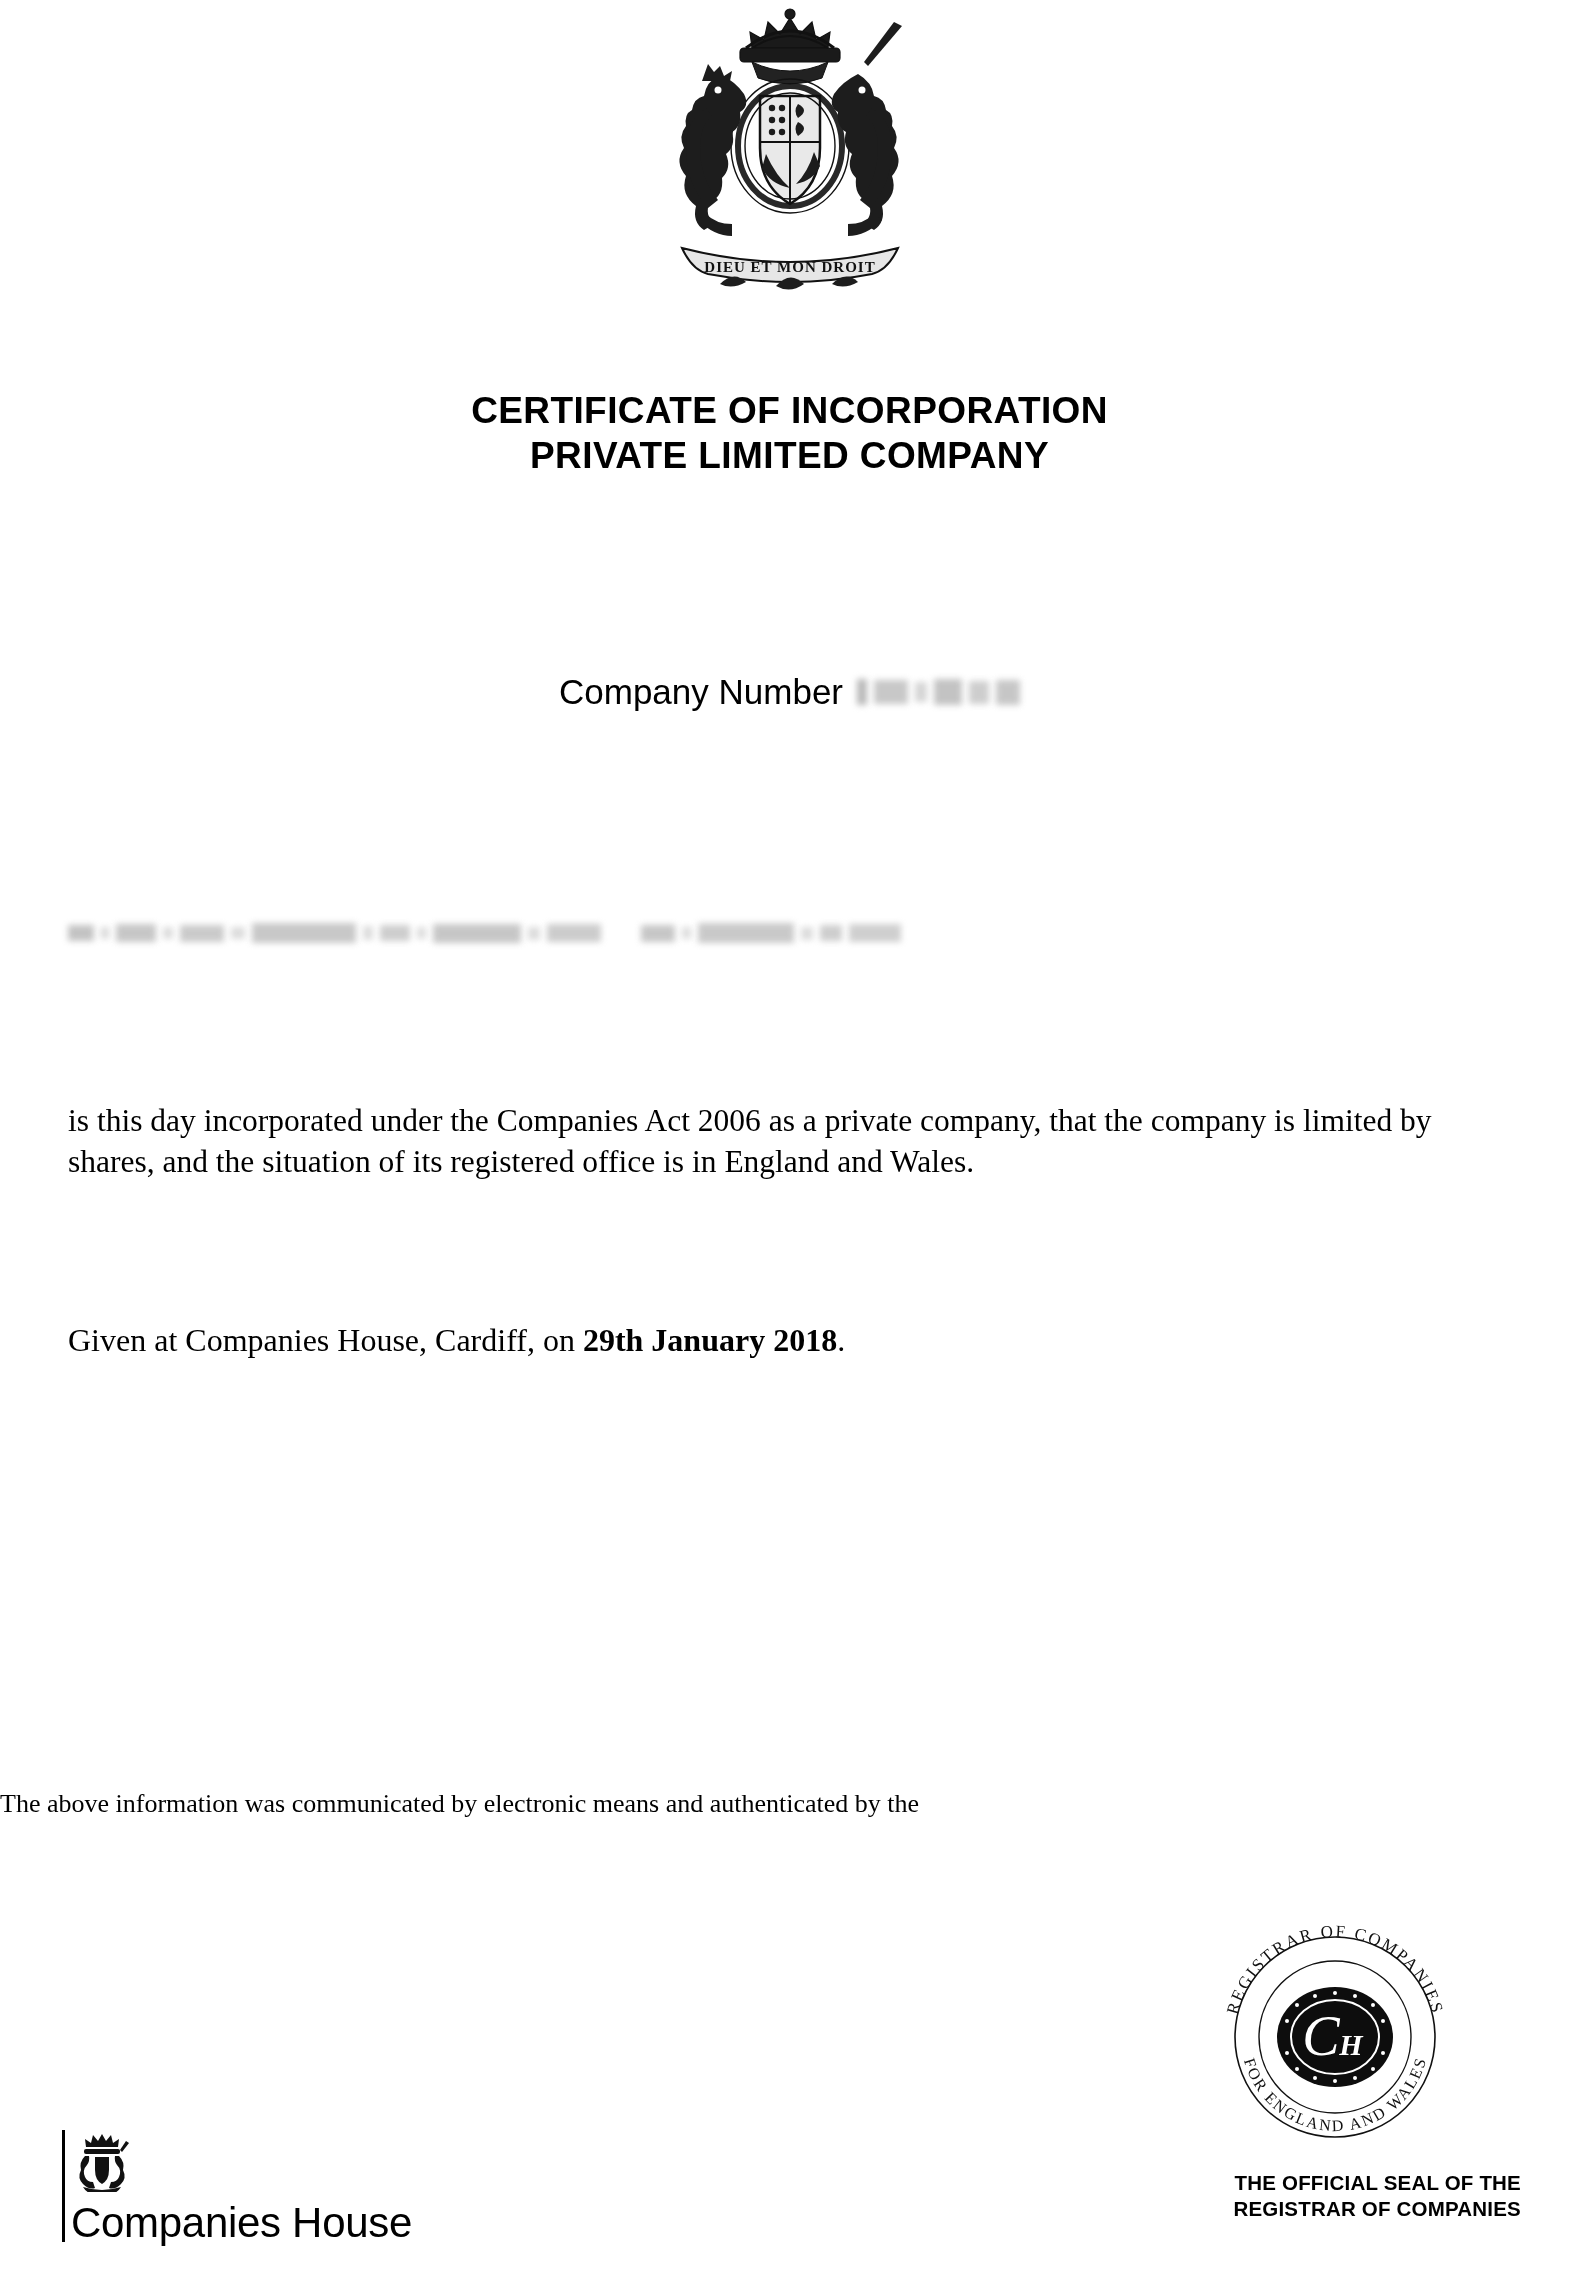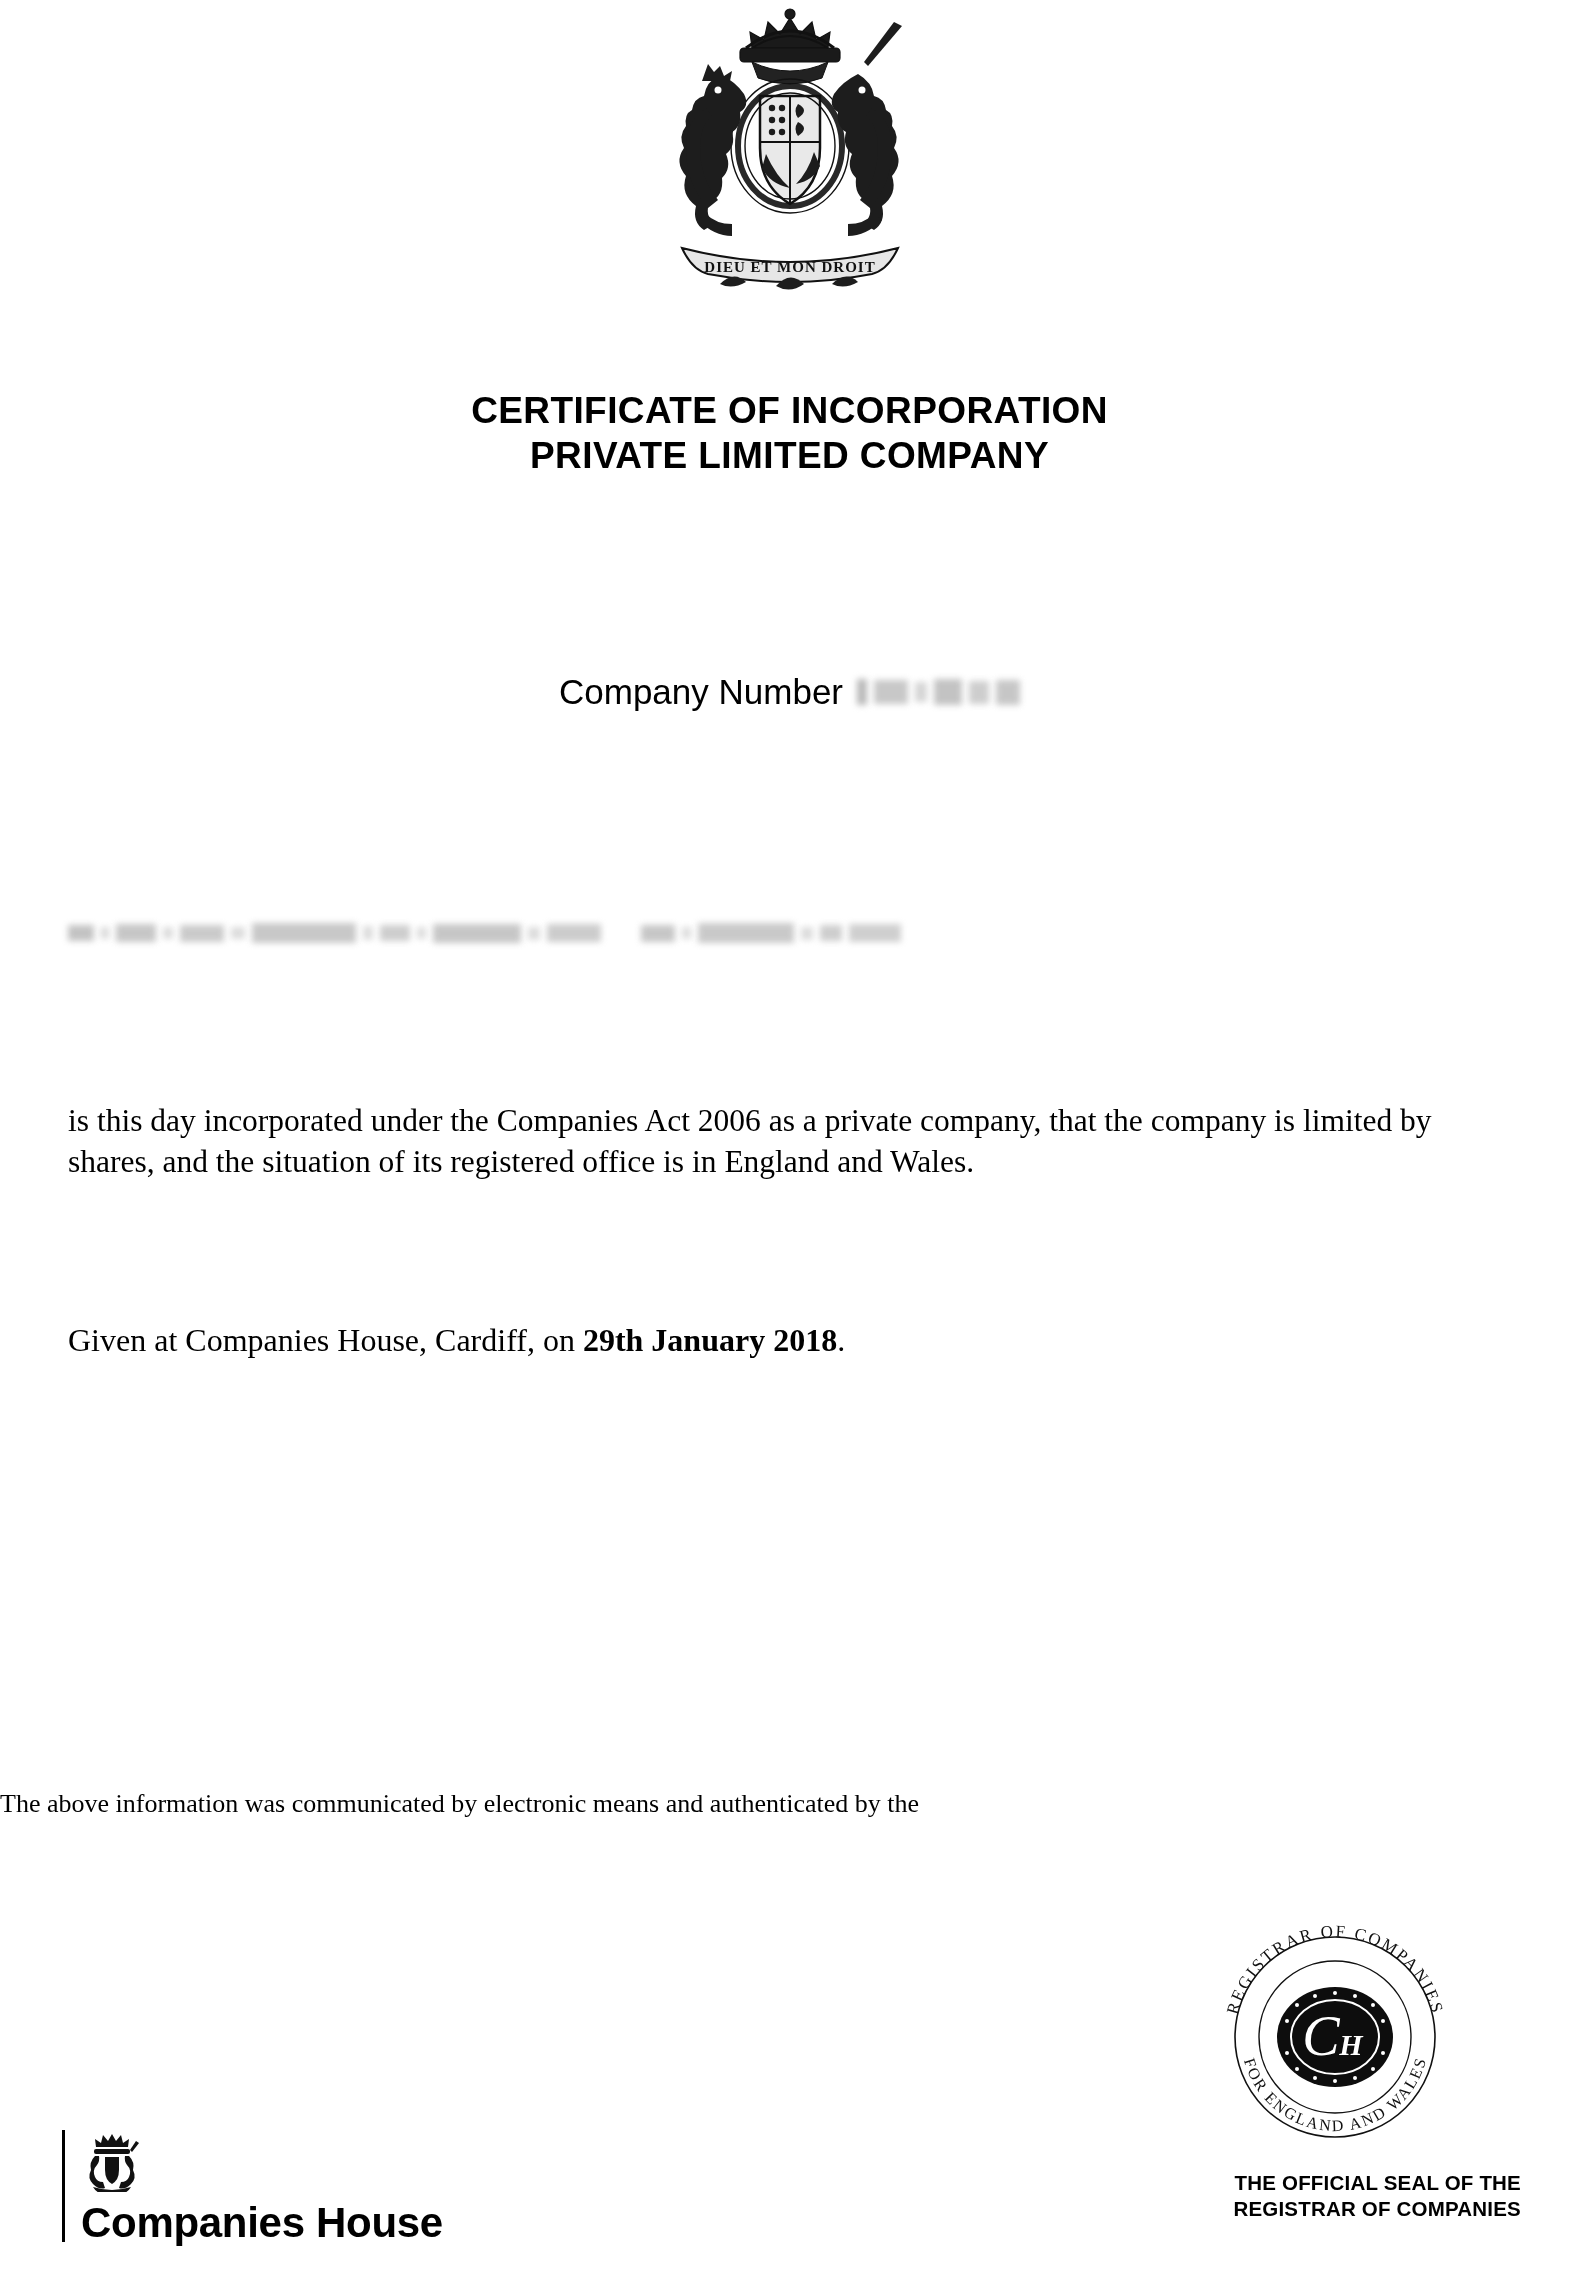--- a/index.html
+++ b/index.html
@@ -127,22 +127,20 @@
     letter-spacing: 0.2px;
   }
 
   
   .ch-logo {
     position: absolute;
     left: 62px;
     top: 2130px;
     display: flex;
     align-items: flex-start;
-    gap: 10px;
-    font-weight: bold;
   }
   .ch-rule {
     width: 3px;
     height: 112px;
     background: #000;
     margin-right: 6px;
   }
   .ch-mark {
     width: 62px;
     height: 62px;

